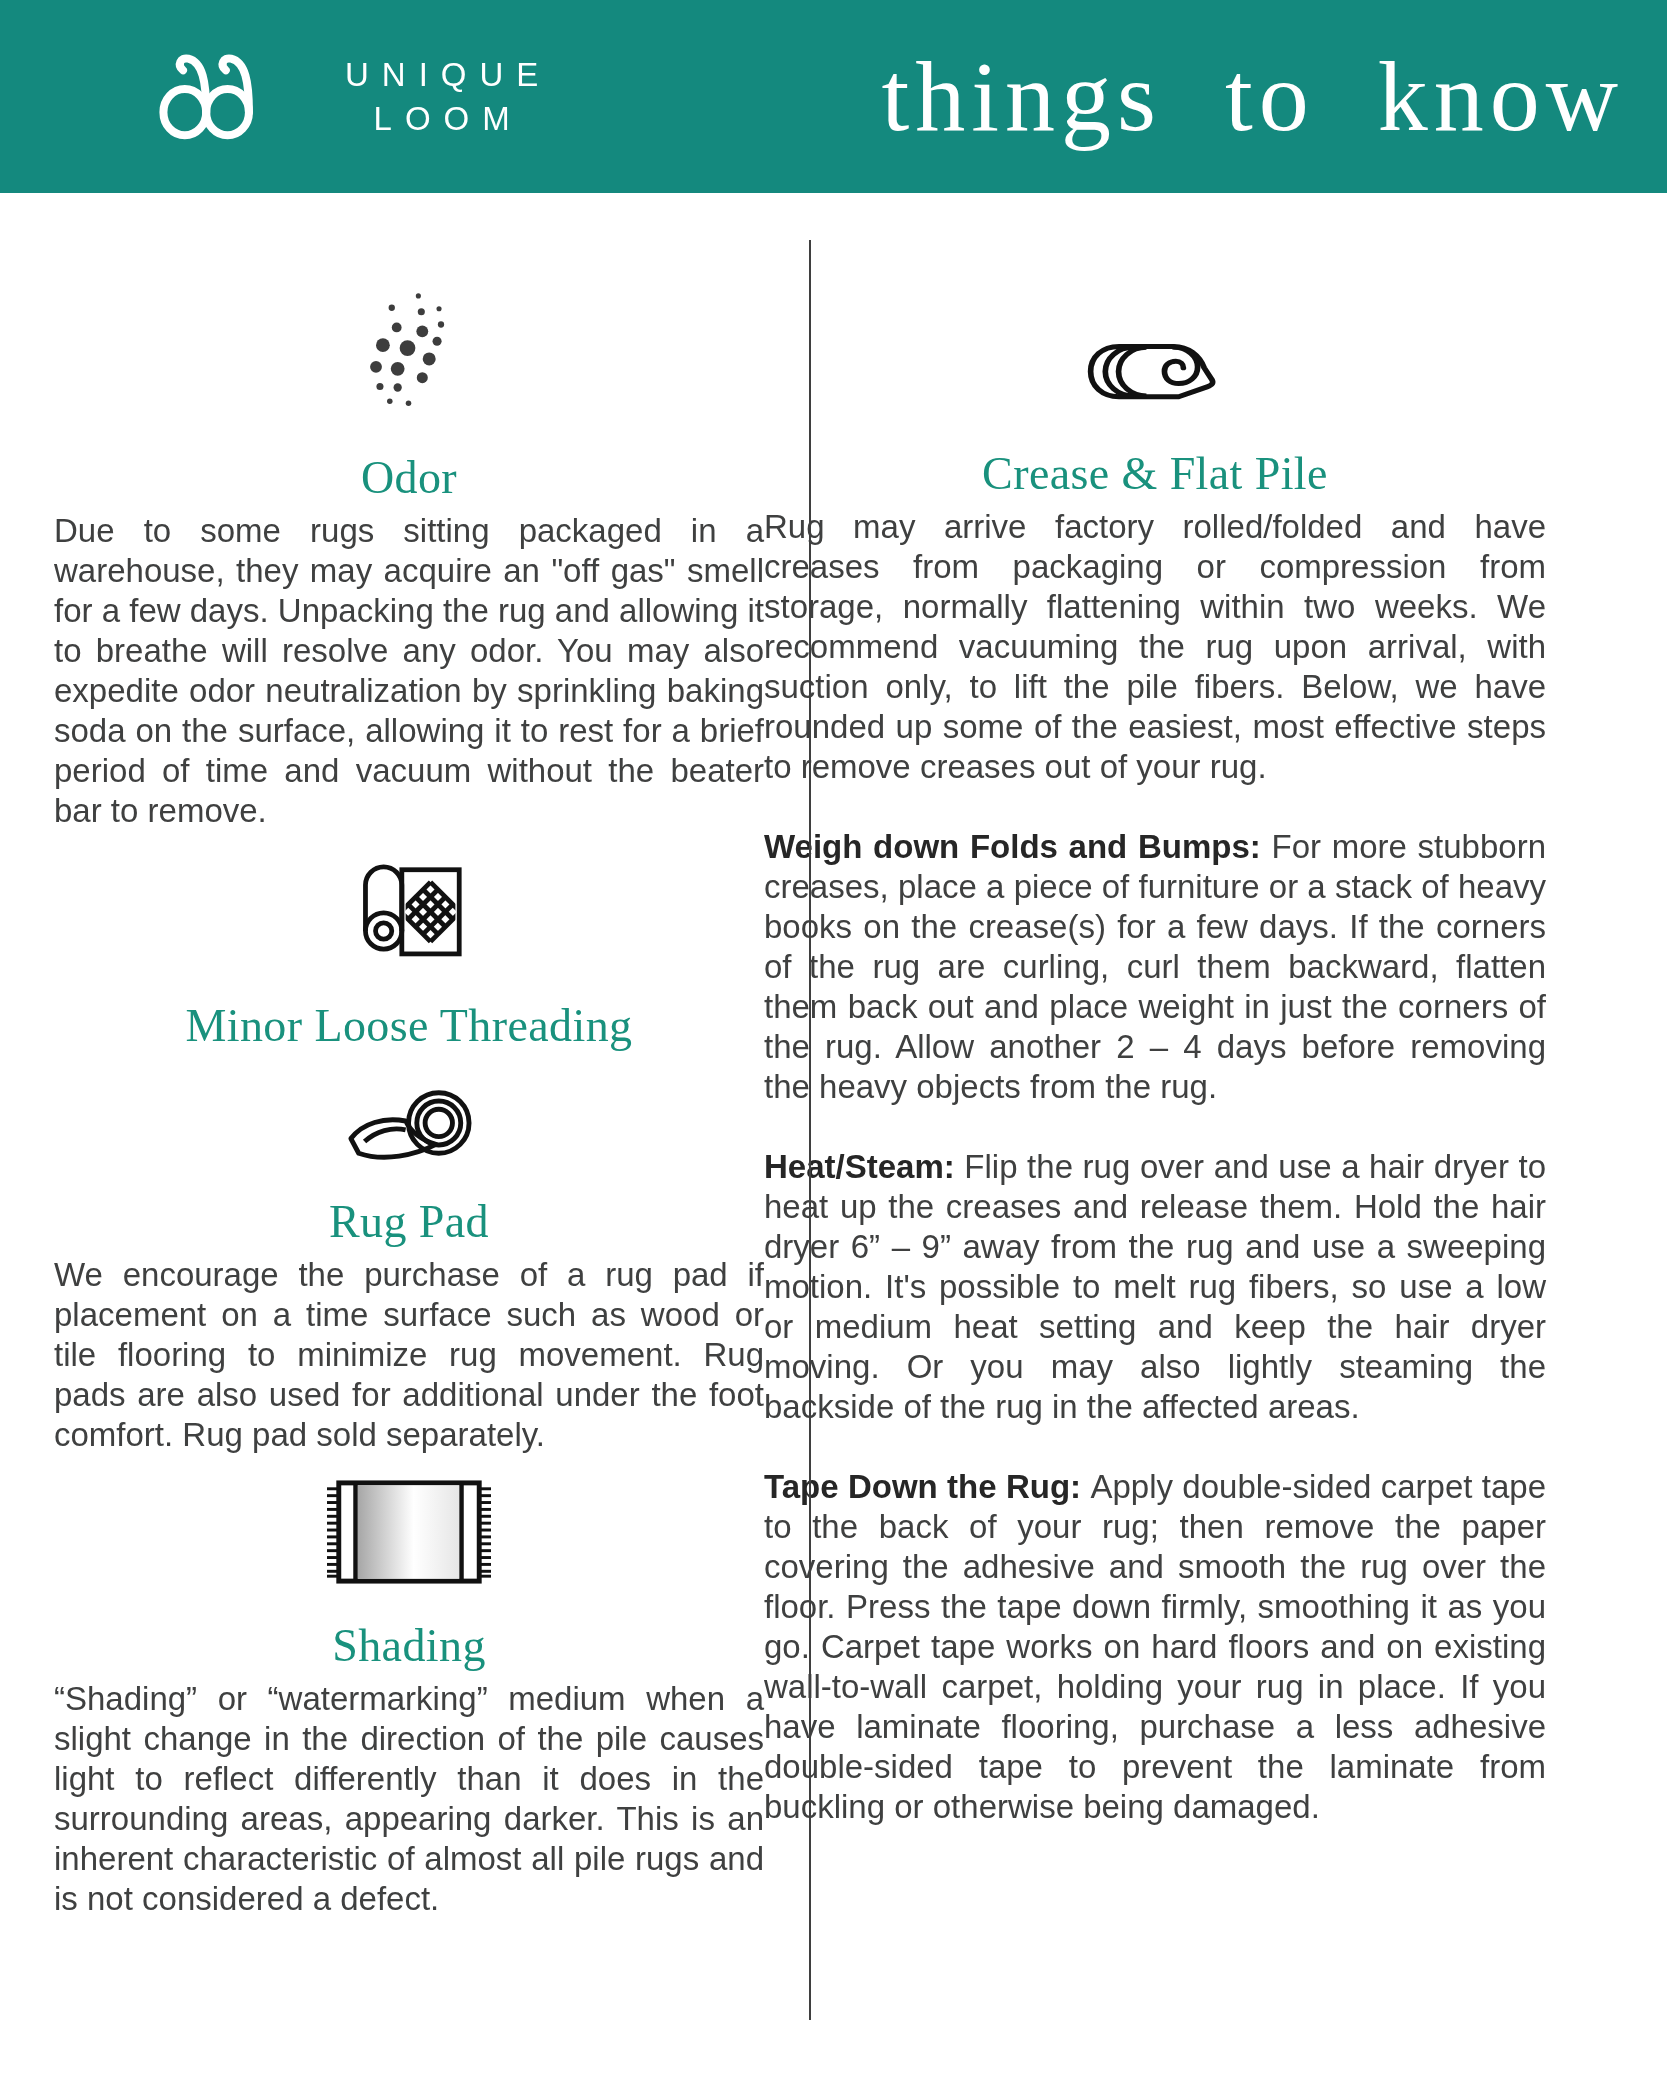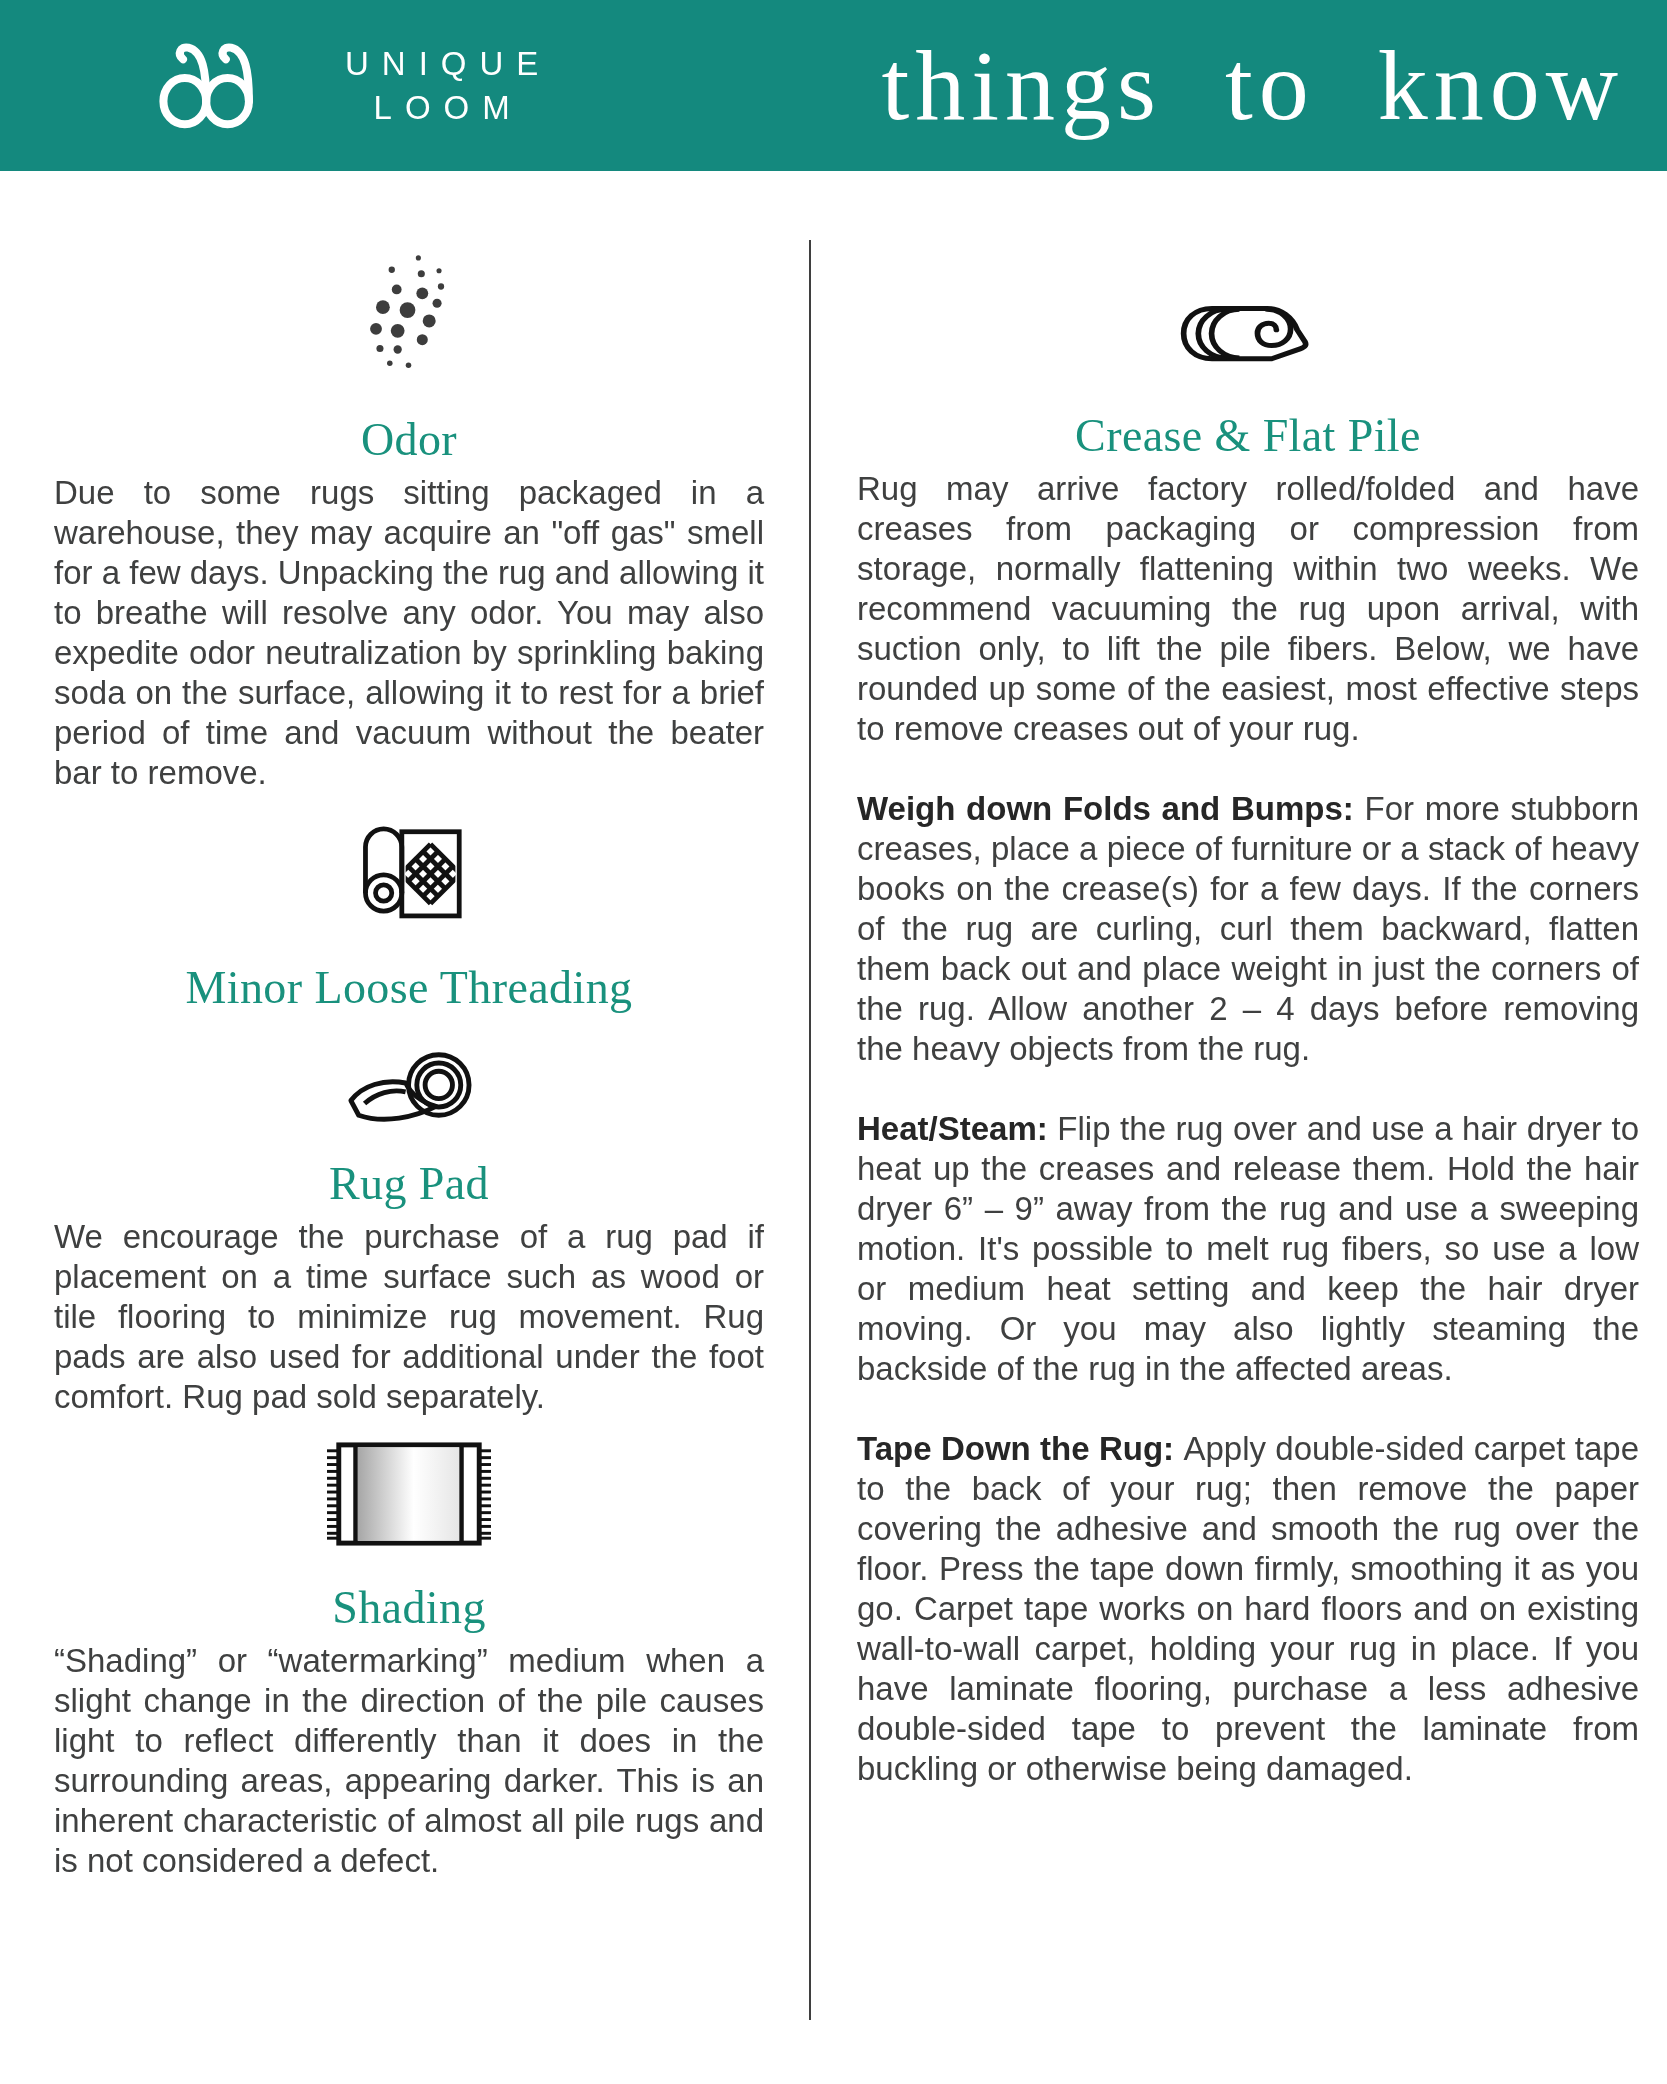--- a/index.html
+++ b/index.html
@@ -3,37 +3,37 @@
 <meta charset="utf-8">
 <style>
   html,body { margin:0; padding:0; background:#ffffff; }
   .page {
     position:relative; width:1667px; height:2084px; background:#ffffff;
     font-family:"Liberation Sans", sans-serif; overflow:hidden;
   }
 
   
   .header {
-    height:171px; background:#14897E; display:flex; align-items:center;
+    height:193px; background:#14897E; display:flex; align-items:center;
   }
   .brand { display:flex; align-items:center; gap:30px; margin-left:133px; }
   .brand-mark svg { display:block; width:182px; height:98px; }
   .brand-text {
     color:#ffffff; font-size:33px; letter-spacing:13px; line-height:1.32;
     text-align:center; font-weight:400;
   }
   .brand-text div { white-space:nowrap; }
   .header-title {
     margin-left:auto; margin-right:43px; color:#ffffff;
     font-family:"Liberation Serif", serif; font-size:100px; font-weight:400;
     letter-spacing:0.06em; word-spacing:0.32em; line-height:1; white-space:nowrap;
   }
 
   
-  .content { display:flex; padding:0 28px 0 54px;justify-content:space-between; }
+  .content { display:flex; padding:16px 28px 0 54px; }
   .col-left  { width:710px; }
   .col-right { width:782px; }
   .divider {
     position:absolute; left:809px; top:240px; width:2px; height:1780px;
     background:#3F3F3F;
   }
 
   
   .icon-row { display:flex; justify-content:center; }
   .icon-row svg { display:block; }

